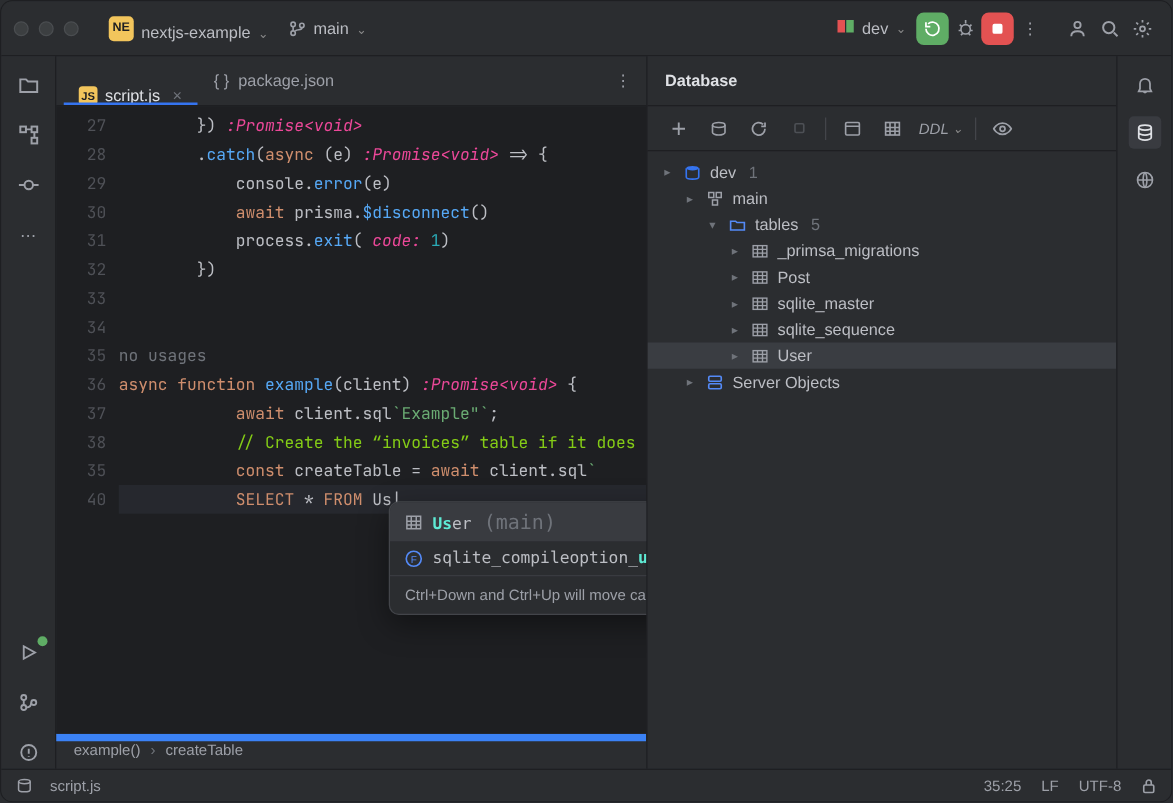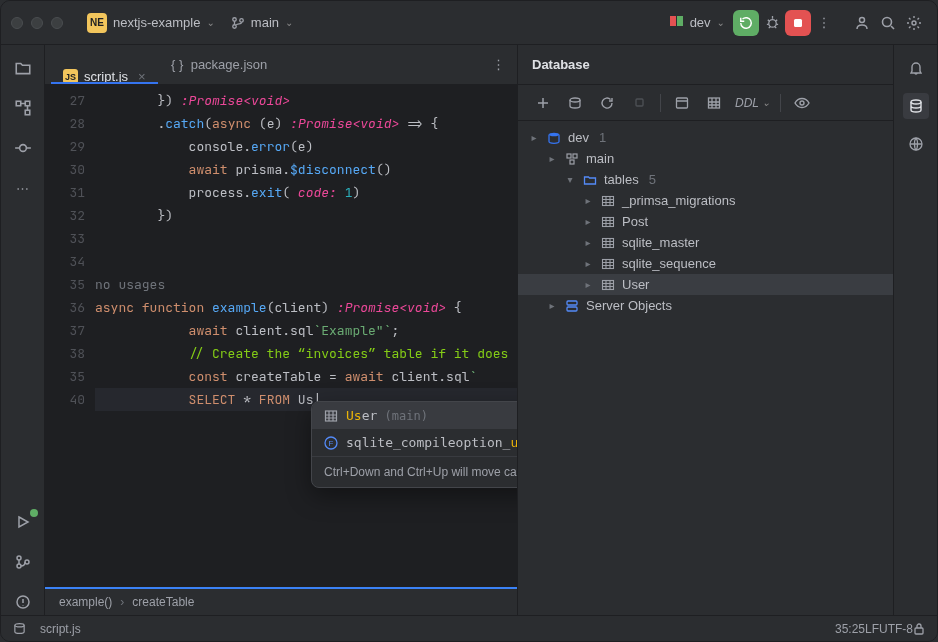--- a/index.html
+++ b/index.html
@@ -2,21 +2,21 @@
 <html><head>
 <meta charset="utf-8">
 <style>
 * { margin: 0; padding: 0; box-sizing: border-box; }
 body { font-family: -apple-system, BlinkMacSystemFont, "Segoe UI", sans-serif; background: #2b2d30; color: #bcbec4; width: 938px; height: 642px; overflow: hidden; font-size: 13px; }
 .window { display: flex; flex-direction: column; height: 100%; border-radius: 10px; overflow: hidden; border: 1px solid #1e1f22; }
 .titlebar { height: 44px; background: #2b2d30; display: flex; align-items: center; padding: 0 10px; border-bottom: 1px solid #1e1f22; }
 .traffic { display: flex; gap: 8px; margin-right: 16px; }
 .traffic span { width: 12px; height: 12px; border-radius: 50%; background: #3c3f41; border: 1px solid #4a4d50; }
 .proj-badge { width: 20px; height: 20px; background: #f2c55c; color: #1e1f22; border-radius: 4px; display: flex; align-items: center; justify-content: center; font-weight: 700; font-size: 10px; }
-.tb-item { display: flex; align-items: center; gap: 6px; padding: 4px 8px; border-radius: 4px; color: #bcbec4; cursor: pointer; }
+.tb-item { display: flex; align-items: flex-end; gap: 6px; padding: 4px 8px; border-radius: 4px; color: #bcbec4; cursor: pointer; }
 .chev { font-size: 10px; color: #888; }
 .spacer { flex: 1; }
 .tb-icon { width: 26px; height: 26px; display: flex; align-items: center; justify-content: center; border-radius: 6px; cursor: pointer; }
 .tb-icon.green { background: #5fad65; color: #fff; }
 .tb-icon.red { background: #e35252; color: #fff; }
 .run-config { display: flex; align-items: center; gap: 6px; padding: 4px 8px; }
 .body { display: flex; flex: 1; min-height: 0; }
 .left-rail { width: 44px; background: #2b2d30; display: flex; flex-direction: column; align-items: center; padding-top: 10px; gap: 14px; border-right: 1px solid #1e1f22; }
 .rail-icon { width: 26px; height: 26px; display: flex; align-items: center; justify-content: center; color: #9da0a8; cursor: pointer; border-radius: 4px; }
 .rail-spacer { flex: 1; }
@@ -38,41 +38,41 @@
 .ty { color: #ec4899; font-style: italic; }
 .cm { color: #84cc16; }
 .num { color: #2aacb8; }
 .meta { color: #6f737a; }
 .sql { color: #cf8e6d; }
 .cursor-line { background: #26282e; }
 .autocomplete { position: absolute; left: 266px; top: 316px; width: 486px; background: #2b2d30; border: 1px solid #43454a; border-radius: 8px; box-shadow: 0 8px 24px rgba(0,0,0,.4); overflow: hidden; font-family: -apple-system, sans-serif; }
 .ac-row { display: flex; align-items: center; padding: 6px 12px; gap: 8px; cursor: pointer; }
 .ac-row.sel { background: #393b40; }
 .ac-main { flex: 1; font-family: Menlo, monospace; font-size: 13px; }
-.ac-main .match { font-weight: 400; color: #eab308; }
-.ac-suffix { color: #6f737a; font-size: 12px; }
+.ac-main .match { font-weight: 700; color: #5eead4; }
+.ac-suffix { color: #6f737a; font-size: 16px; }
 .ac-tip { padding: 8px 12px; display: flex; align-items: center; gap: 6px; font-size: 12px; color: #9da0a8; border-top: 1px solid #393b40; }
-.breadcrumb { height: 28px; display: flex; align-items: center; padding: 0 14px; gap: 8px; color: #9da0a8; font-size: 12px; border-top: 2px solid #3b82f6; }
+.breadcrumb { height: 28px; display: flex; padding: 0 14px; gap: 8px; color: #9da0a8; font-size: 12px; border-top: 6px solid #3b82f6; }
 .side-panel { width: 376px; background: #2b2d30; border-left: 1px solid #1e1f22; display: flex; flex-direction: column; }
 .sp-title { height: 40px; display: flex; align-items: center; padding: 0 14px; font-weight: 600; color: #dfe1e5; border-bottom: 1px solid #1e1f22; }
 .sp-toolbar { height: 36px; display: flex; align-items: center; padding: 0 14px; gap: 10px; border-bottom: 1px solid #1e1f22; color: #9da0a8; font-style: italic; }
 .sp-tb-icon { width: 22px; height: 22px; display: flex; align-items: center; justify-content: center; cursor: pointer; }
 .sp-sep { width: 1px; height: 18px; background: #43454a; }
 .ddl { font-size: 12px; display: flex; align-items: center; gap: 3px; cursor: pointer; }
 .tree { flex: 1; overflow: auto; padding: 6px 0; }
 .tree-row { display: flex; align-items: center; gap: 6px; padding: 3px 10px; cursor: pointer; }
 .tree-row.sel { background: #3a3d42; }
 .tree-arrow { width: 12px; color: #6f737a; font-size: 10px; text-align: center; }
 .tree-icon { width: 16px; display: flex; justify-content: center; color: #9da0a8; }
 .tree-label { color: #bcbec4; }
 .tree-count { color: #6f737a; margin-left: 4px; }
 .right-rail { width: 44px; background: #2b2d30; display: flex; flex-direction: column; align-items: center; padding-top: 10px; gap: 12px; border-left: 1px solid #1e1f22; }
 .right-rail .rail-icon.active { background: #393b40; }
 .statusbar { height: 26px; background: #2b2d30; border-top: 1px solid #1e1f22; display: flex; align-items: center; padding: 0 12px; gap: 14px; color: #9da0a8; font-size: 12px; }
-.sb-right { margin-left: auto; display: flex; gap: 0; align-items: center; }
+.sb-right { margin-left: auto; display: flex; gap: 16px; align-items: center; }
 .close-x { font-size: 13px; color: #6f737a; margin-left: 4px; }
 svg { display: block; }
 .run-dot { width: 8px; height: 8px; position: absolute; background: #5fad65; border-radius: 50%; top: 0; right: -2px; }
 .rail-run { position: relative; }
 .dev-icon { width: 14px; height: 14px; display: flex; }
 .dev-icon .d1 { width: 6px; height: 10px; background: #e35252; margin-right: 1px; }
 .dev-icon .d2 { width: 6px; height: 10px; background: #5fad65; }
 </style>
 </head>
 <body>

